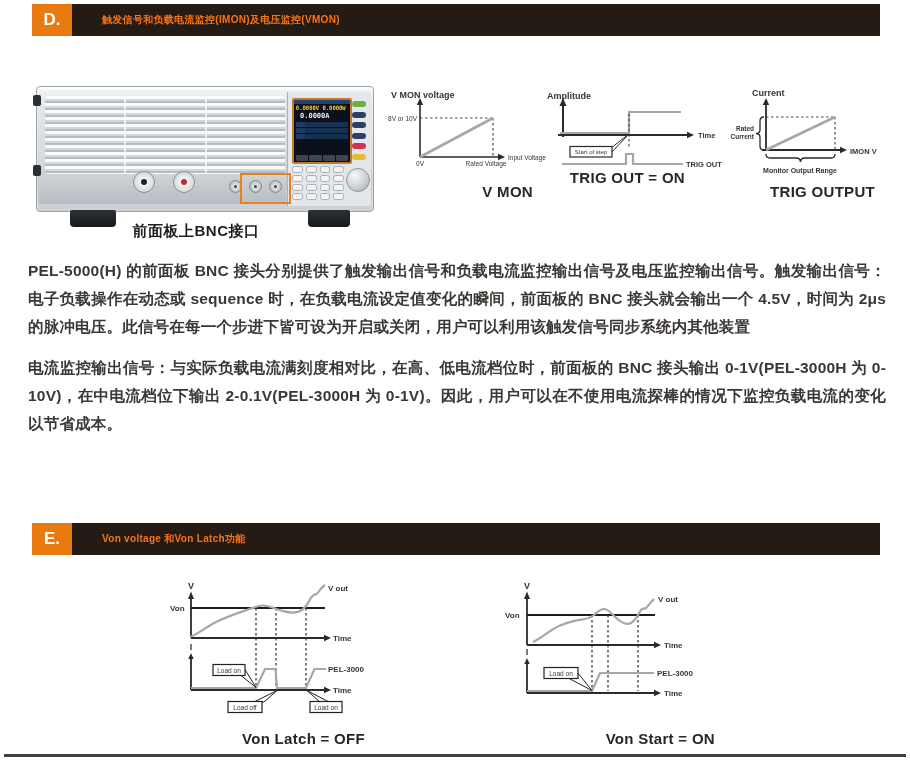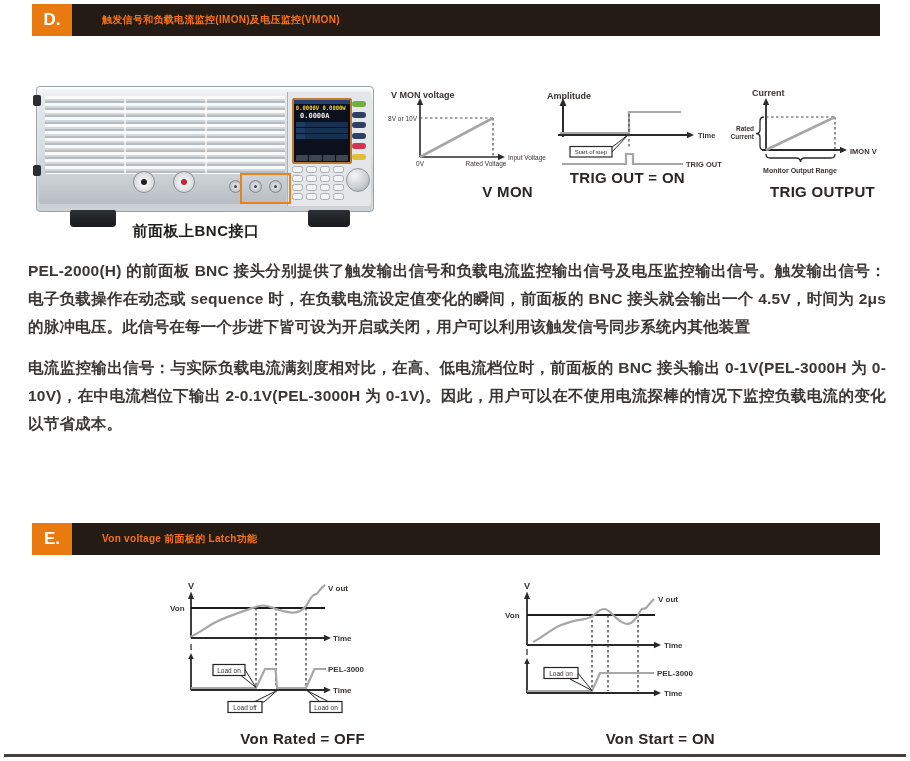--- a/index.html
+++ b/index.html
@@ -184,27 +184,27 @@
     <path d="M 46,32 Q 42,32 42,36 L 42,44.5 Q 42,48.5 38,48.5 Q 42,48.5 42,52.5 L 42,61 Q 42,65 46,65" fill="none" stroke="#2a2a2a" stroke-width="1.3"></path>
     <text x="36" y="46" font-size="6.5" font-weight="600" text-anchor="end">Rated</text>
     <text x="36" y="54" font-size="6.5" font-weight="600" text-anchor="end">Current</text>
     <text x="132" y="68.5" font-size="7.5" font-weight="600">IMON V</text>
     <path d="M 48,69 Q 48,73 52,73 L 78,73 Q 82.5,73 82.5,77 Q 82.5,73 87,73 L 113,73 Q 117,73 117,69" fill="none" stroke="#2a2a2a" stroke-width="1.3"></path>
     <text x="82" y="88" font-size="7" font-weight="600" text-anchor="middle">Monitor Output Range</text>
   </svg>
   <div class="dg-title" style="left:725px;top:183px;width:150px">TRIG OUTPUT</div>
 
   <div class="copy">
-    <p>PEL-2000(H) 的前面板 BNC 接头分别提供了触发输出信号和负载电流监控输出信号及电压监控输出信号。触发输出信号：电子负载操作在动态或 sequence 时，在负载电流设定值变化的瞬间，前面板的 BNC 接头就会输出一个 4.5V，时间为 2μs 的脉冲电压。此信号在每一个步进下皆可设为开启或关闭，用户可以利用该触发信号同步系统内其他装置</p>
+    <p>PEL-5000(H) 的前面板 BNC 接头分别提供了触发输出信号和负载电流监控输出信号及电压监控输出信号。触发输出信号：电子负载操作在动态或 sequence 时，在负载电流设定值变化的瞬间，前面板的 BNC 接头就会输出一个 4.5V，时间为 2μs 的脉冲电压。此信号在每一个步进下皆可设为开启或关闭，用户可以利用该触发信号同步系统内其他装置</p>
     <p>电流监控输出信号：与实际负载电流满刻度相对比，在高、低电流档位时，前面板的 BNC 接头输出 0-1V(PEL-3000H 为 0-10V)，在中电流档位下输出 2-0.1V(PEL-3000H 为 0-1V)。因此，用户可以在不使用电流探棒的情况下监控负载电流的变化以节省成本。</p>
   </div>
 
   <div class="secbar" style="top:523px;">
     <div class="secbar-letter">E.</div>
-    <div class="secbar-title">Von voltage 前面板的 Latch功能</div>
+    <div class="secbar-title">Von voltage 和Von Latch功能</div>
   </div>
 
   <svg class="dg" style="left:168px;top:578px" width="245" height="160" viewBox="0 0 245 160">
     <text x="23" y="11" font-size="9" font-weight="bold" text-anchor="middle">V</text>
     <line x1="23" y1="17" x2="23" y2="60" stroke="#2a2a2a" stroke-width="1.8"></line>
     <polygon points="20,21 23,13.5 26,21" fill="#2a2a2a"></polygon>
     <text x="2" y="33" font-size="8" font-weight="bold">Von</text>
     <line x1="23" y1="30" x2="157" y2="30" stroke="#1d1d1b" stroke-width="2"></line>
     <line x1="88" y1="30" x2="88" y2="110" stroke="#3a3a3a" stroke-width="1.3" stroke-dasharray="2.5,2.5"></line>
     <line x1="108" y1="30" x2="108" y2="110" stroke="#3a3a3a" stroke-width="1.3" stroke-dasharray="2.5,2.5"></line>
@@ -227,21 +227,21 @@
     <path d="M 76,90 L 88,109.5 L 73,97.5 Z" fill="#ffffff" stroke="#222222" stroke-width="1"></path>
     <rect x="45" y="86.5" width="32" height="11" fill="#ffffff" stroke="#222222" stroke-width="1.2"></rect>
     <text x="61" y="94.7" font-size="6.5" text-anchor="middle">Load on</text>
     <path d="M 86,124 L 109,112.5 L 96,124 Z" fill="#ffffff" stroke="#222222" stroke-width="1"></path>
     <rect x="60" y="123.5" width="34" height="11" fill="#ffffff" stroke="#222222" stroke-width="1.2"></rect>
     <text x="77" y="131.7" font-size="6.5" text-anchor="middle">Load off</text>
     <path d="M 152,124 L 139,112.5 L 161,124 Z" fill="#ffffff" stroke="#222222" stroke-width="1"></path>
     <rect x="142" y="123.5" width="32" height="11" fill="#ffffff" stroke="#222222" stroke-width="1.2"></rect>
     <text x="158" y="131.7" font-size="6.5" text-anchor="middle">Load on</text>
   </svg>
-  <div class="dg-title" style="left:205px;top:730px;width:160px">Von Rated = OFF</div>
+  <div class="dg-title" style="left:205px;top:730px;width:160px">Von Latch = OFF</div>
 
   <svg class="dg" style="left:488px;top:578px" width="250" height="160" viewBox="0 0 250 160">
     <text x="39" y="11" font-size="9" font-weight="bold" text-anchor="middle">V</text>
     <line x1="39" y1="17" x2="39" y2="67" stroke="#2a2a2a" stroke-width="1.8"></line>
     <polygon points="36,21 39,13.5 42,21" fill="#2a2a2a"></polygon>
     <text x="17" y="40" font-size="8" font-weight="bold">Von</text>
     <line x1="39" y1="37" x2="167" y2="37" stroke="#1d1d1b" stroke-width="2"></line>
     <line x1="104" y1="37" x2="104" y2="113" stroke="#3a3a3a" stroke-width="1.3" stroke-dasharray="2.5,2.5"></line>
     <line x1="120" y1="37" x2="120" y2="113" stroke="#3a3a3a" stroke-width="1.3" stroke-dasharray="2.5,2.5"></line>
     <line x1="150" y1="37" x2="150" y2="113" stroke="#3a3a3a" stroke-width="1.3" stroke-dasharray="2.5,2.5"></line>

